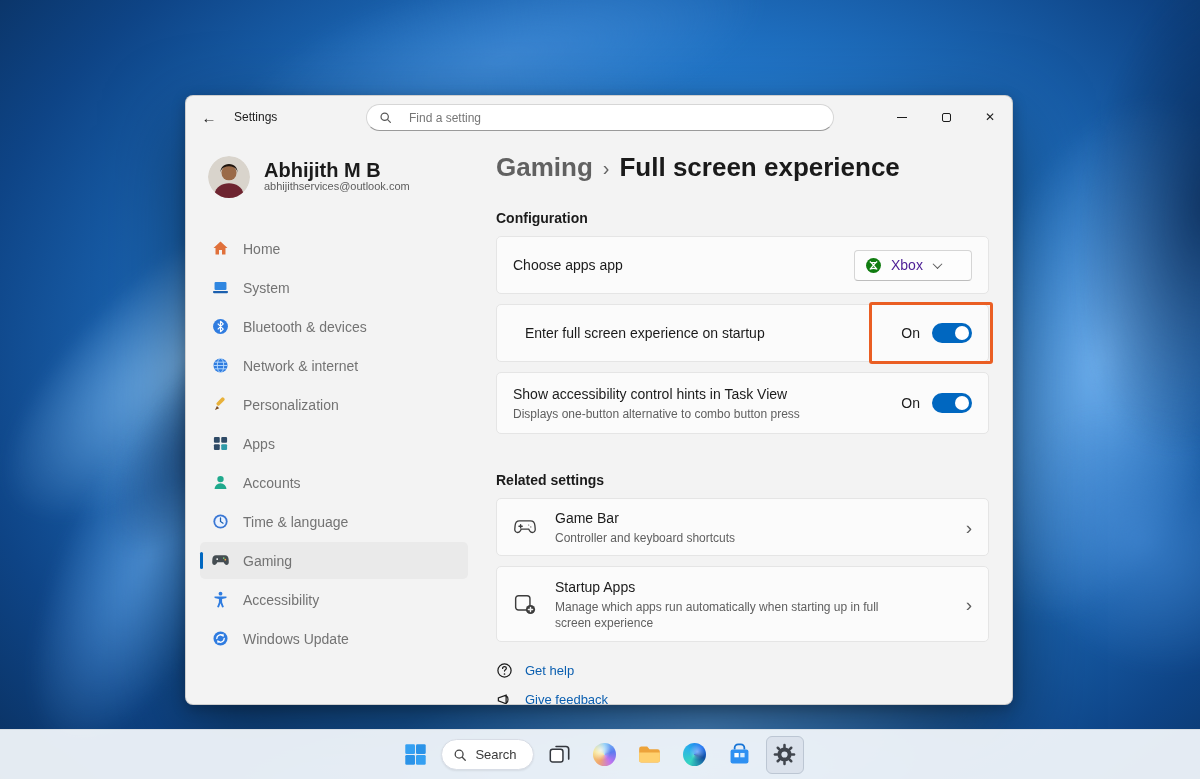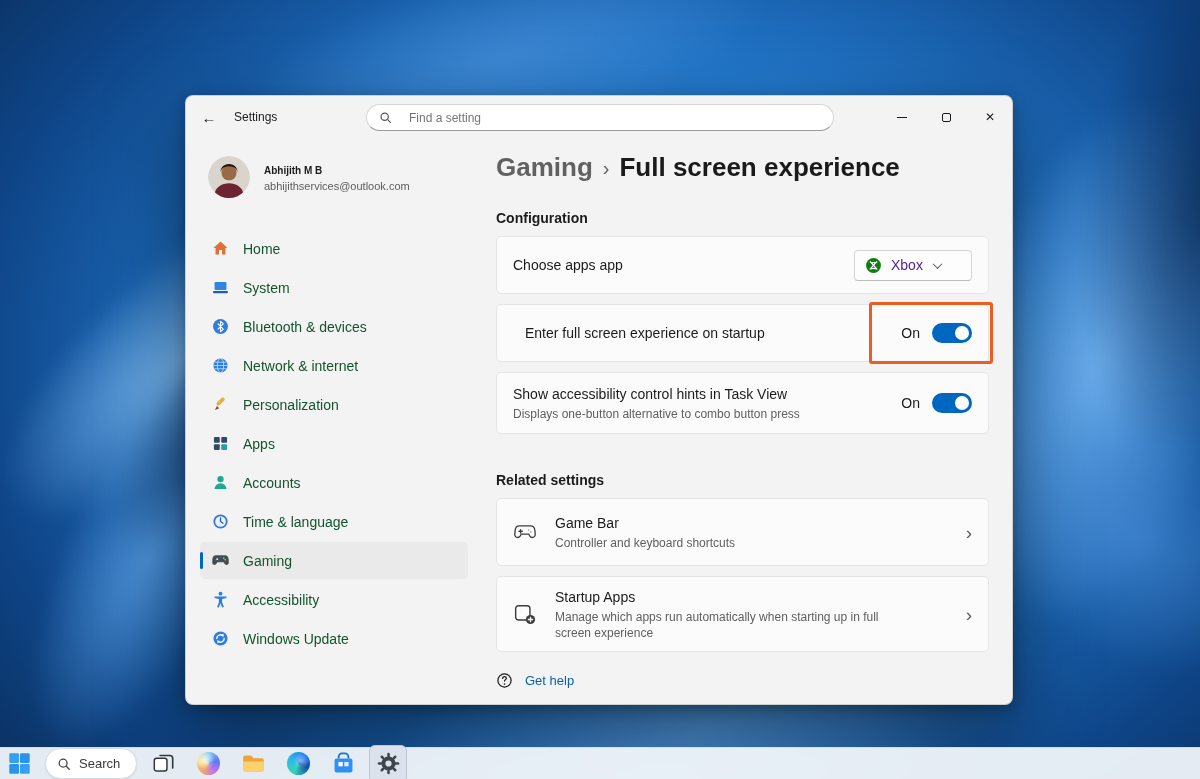--- a/index.html
+++ b/index.html
@@ -49,49 +49,49 @@
   .win-search input::placeholder { color:#767676; }
   .win-controls { position:absolute; right:0; top:0; height:42px; display:flex; }
   .win-btn { width:44px; height:42px; display:grid; place-items:center; color:#1b1b1b; font-size:12px; }
   .min-glyph { display:block; width:10px; border-top:1px solid #1b1b1b; }
   .max-glyph { display:block; width:9px; height:9px; border:1px solid #1b1b1b; border-radius:2px; }
 
   
   .sidebar { position:absolute; left:0; top:42px; width:296px; bottom:0; }
   .user-block { display:flex; align-items:center; gap:14px; margin:18px 0 0 22px; }
   .avatar { width:42px; height:42px; border-radius:50%; overflow:hidden; flex:0 0 auto; }
-  .user-name { font-size:10px; font-weight:bold; color:#1b1b1b; line-height:17px; }
+  .user-name { font-size:20px; font-weight:bold; color:#1b1b1b; line-height:17px; }
   .user-email { font-size:11px; color:#5d5d5d; line-height:14px; }
   .nav { margin-top:32px; }
   .nav-item { display:flex; align-items:center; gap:14px; height:37px; margin:0 14px 2px 14px;
               padding-left:12px; border-radius:5px; position:relative; }
   .nav-item.selected { background:#eaeaea; }
   .nav-item.selected::before { content:""; position:absolute; left:0; top:10px; width:3px; height:17px;
                                border-radius:2px; background:var(--accent); }
   .nav-icon { width:17px; height:17px; display:grid; place-items:center; flex:0 0 auto; }
   .nav-icon svg { width:17px; height:17px; }
-  .nav-label { font-size:14px; color:#14532d; white-space:nowrap; }
+  .nav-label { font-size:14px; color:#737373; white-space:nowrap; }
 
   
   .main { position:absolute; left:310px; top:42px; right:23px; bottom:0; }
   .breadcrumb { margin-top:10px; font-size:26px; font-weight:600; line-height:36px; display:flex; align-items:center; gap:10px; }
   .bc-parent { color:#616161; }
   .bc-sep { color:#616161; font-size:20px; font-weight:400; margin-top:2px; }
   .bc-current { color:#1a1a1a; }
   .section-heading { margin-top:22px; font-size:14px; font-weight:600; color:#1b1b1b; line-height:20px; }
   .card { background:#fbfbfb; border:1px solid #e5e5e5; border-radius:5px; display:flex; align-items:center;
           padding:0 16px; position:relative; }
   .card-label { font-size:14px; color:#1b1b1b; line-height:19px; }
   .card-desc { font-size:12px; color:#606060; line-height:16px; margin-top:2px; }
   .card-text { flex:1; padding-right:30px; }
   .card-right { display:flex; align-items:center; gap:12px; }
   .c1 { margin-top:8px; height:58px; }
   .c2 { margin-top:10px; height:58px;padding-left:28px; }
   .c3 { margin-top:10px; height:62px; }
-  .c4 { margin-top:8px; height:68px; }
+  .c4 { margin-top:8px; height:58px; }
   .c5 { margin-top:10px; height:76px; }
   .card-icon { width:24px; height:24px; margin-right:18px; display:grid; place-items:center; flex:0 0 auto; }
   .card-icon svg { width:22px; height:22px; }
 
   .dropdown { height:31px; min-width:118px; background:#fdfdfd; border:1px solid #d5d5d5; border-bottom-color:#bdbdbd;
               border-radius:4px; display:flex; align-items:center; gap:9px; padding:0 10px; }
   .dropdown svg { width:17px; height:17px; }
   .dd-value { font-size:14px; color:#4c1d95; }
   .chev-down { width:7px; height:7px; border-right:1.4px solid #5b5b5b; border-bottom:1.4px solid #5b5b5b;
                transform:rotate(45deg) translate(-1px,-1px); margin-left:2px; }
@@ -103,23 +103,23 @@
   .highlight-box { position:absolute; right:-5px; top:-3px; width:124px; height:62px;
                    border:3px solid var(--highlight); border-radius:3px; pointer-events:none; z-index:3; }
 
   .footer-link { display:flex; align-items:center; gap:12px; }
   .fl-help { margin-top:20px; }
   .fl-feedback { margin-top:12px; }
   .footer-link svg { width:17px; height:17px; }
   .link-text { font-size:13px; color:#0b5fb0; }
 
   
-  .taskbar { position:absolute; left:0; right:0; bottom:0; height:32px;
+  .taskbar { position:absolute; left:0; right:0; bottom:0; height:50px;
              background:rgba(242,246,251,.94); border-top:1px solid rgba(0,0,0,.06);
-             display:flex; align-items:center; gap:7px; }
+             display:flex; align-items:center; justify-content:center; gap:7px; }
   .tb-btn { width:38px; height:38px; border-radius:6px; display:grid; place-items:center; }
   .tb-btn svg { width:23px; height:23px; }
   .tb-btn.active { background:#dbe2ec; border:1px solid #bcc6d3; }
   .tb-search { height:31px; border-radius:16px; background:#fff; border:1px solid #d8dde6;
                box-shadow:0 1px 2px rgba(0,0,0,.08); display:flex; align-items:center; gap:8px; padding:0 16px 0 11px; }
   .tb-search svg { width:14px; height:14px; }
   .tb-search-label { font-size:13px; color:#3a3a3a; }
   .copilot-disc { width:23px; height:23px; border-radius:50%;
         background: radial-gradient(circle at 34% 32%, rgba(255,255,255,.75), rgba(255,255,255,0) 46%),
                     conic-gradient(from 0deg, #7ec6f6, #5a7bf0, #c173ee, #f0a66e, #f5e07a, #7ec6f6); }

